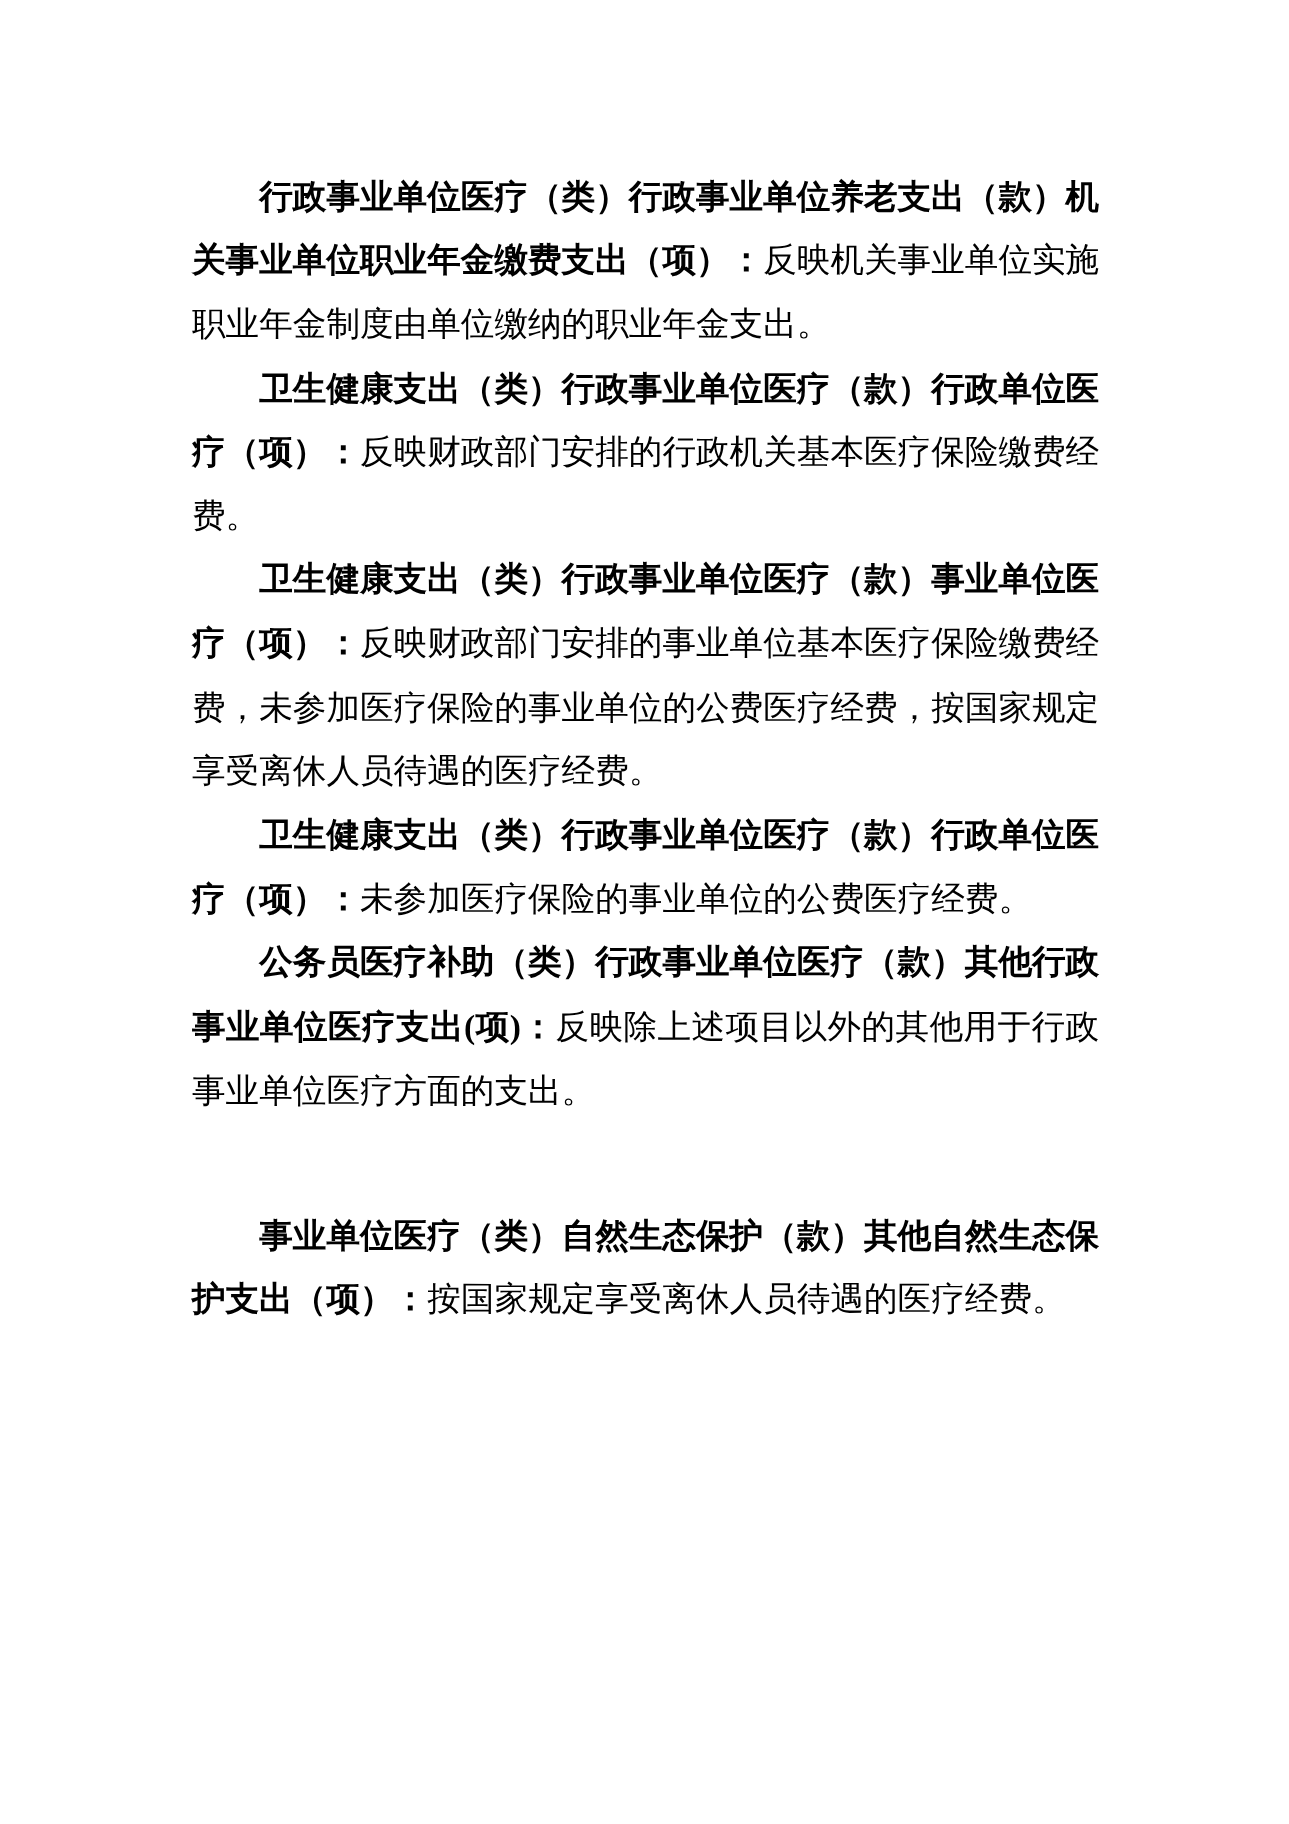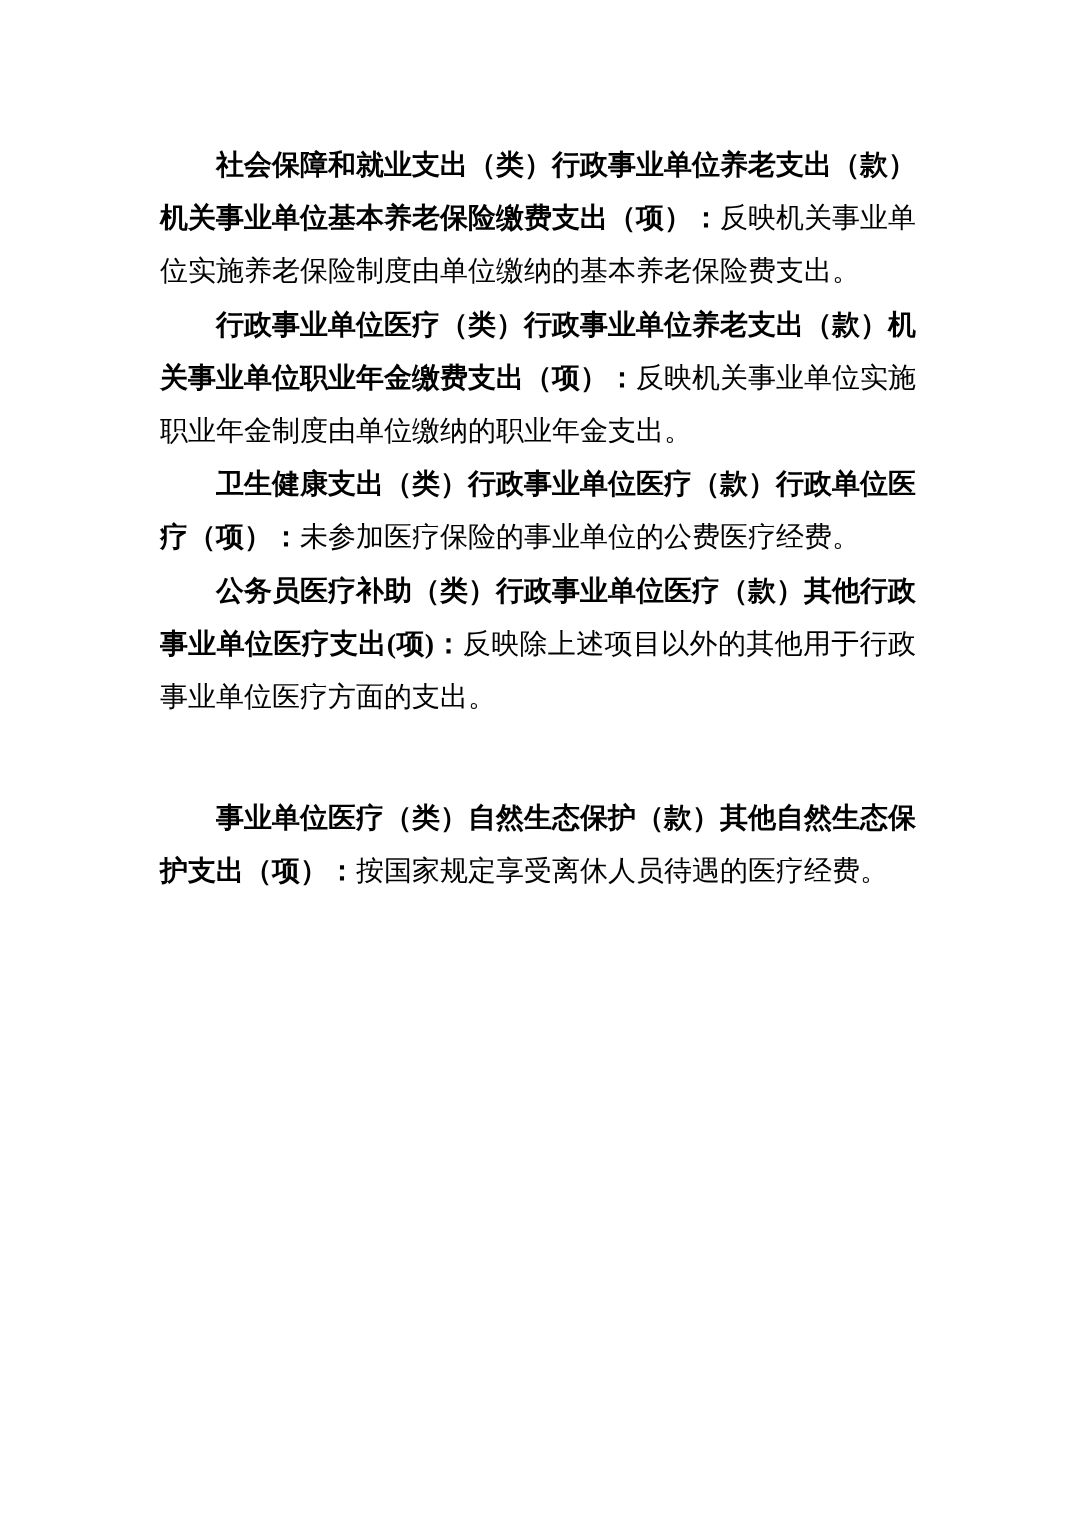--- a/index.html
+++ b/index.html
@@ -36,25 +36,26 @@
   .spacer {
     height: 68px;
   }
 </style>
 </head>
 <body>
 
 <div class="page">
   <div class="doc">
 
-    <p><span class="lead">社会保障和就业支出（类）行政事业单位养老支出（款）机关事业单位基本养老保险缴费支出（项）：</span><span class="body-text">反映机关事业单位实施养老保险制度由单位缴纳的基本养老保险费支出。</span></p>
 
     <p><span class="lead">行政事业单位医疗（类）行政事业单位养老支出（款）机关事业单位职业年金缴费支出（项）：</span><span class="body-text">反映机关事业单位实施职业年金制度由单位缴纳的职业年金支出。</span></p>
 
+    <p><span class="lead">卫生健康支出（类）行政事业单位医疗（款）行政单位医疗（项）：</span><span class="body-text">反映财政部门安排的行政机关基本医疗保险缴费经费。</span></p>
 
+    <p><span class="lead">卫生健康支出（类）行政事业单位医疗（款）事业单位医疗（项）：</span><span class="body-text">反映财政部门安排的事业单位基本医疗保险缴费经费，未参加医疗保险的事业单位的公费医疗经费，按国家规定享受离休人员待遇的医疗经费。</span></p>
 
     <p><span class="lead">卫生健康支出（类）行政事业单位医疗（款）行政单位医疗（项）：</span><span class="body-text">未参加医疗保险的事业单位的公费医疗经费。</span></p>
 
     <p><span class="lead">公务员医疗补助（类）行政事业单位医疗（款）其他行政事业单位医疗支出(项)：</span><span class="body-text">反映除上述项目以外的其他用于行政事业单位医疗方面的支出。</span></p>
 
     <div class="spacer"></div>
 
     <p><span class="lead">事业单位医疗（类）自然生态保护（款）其他自然生态保护支出（项）：</span><span class="body-text">按国家规定享受离休人员待遇的医疗经费。</span></p>
 
   </div>

